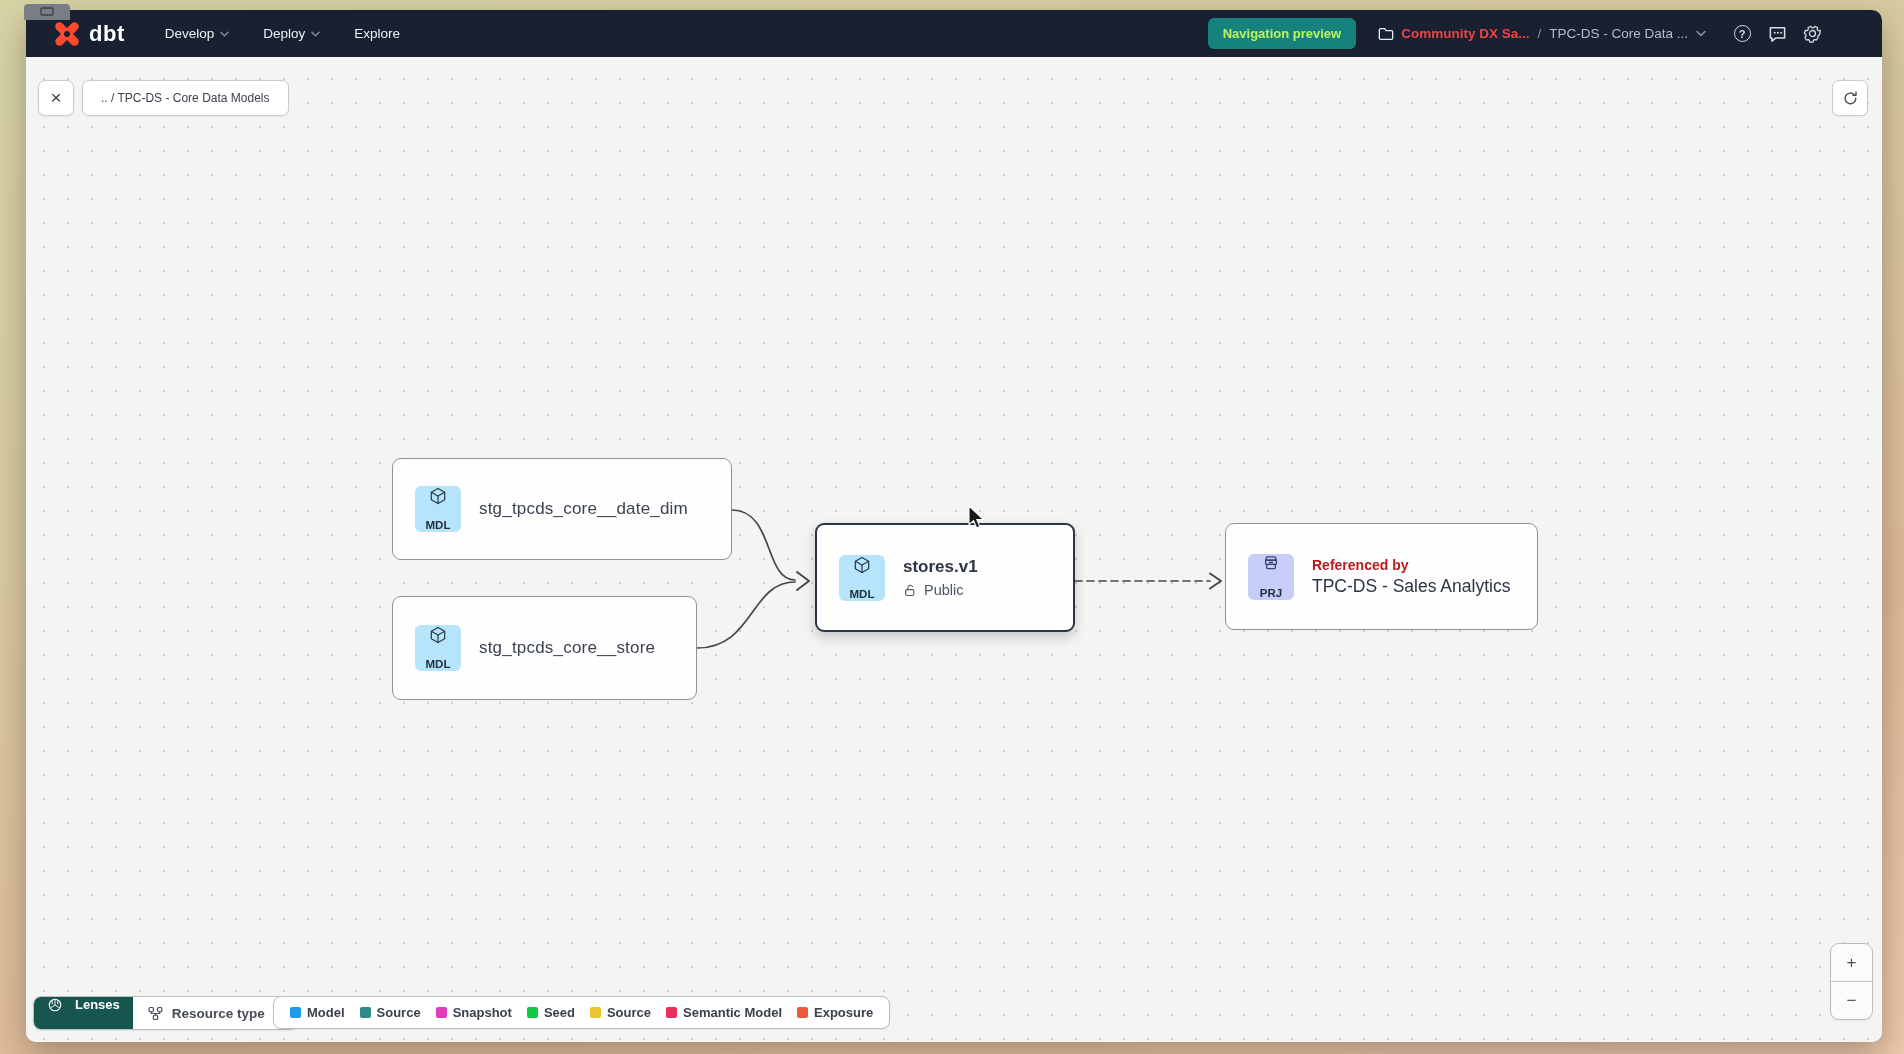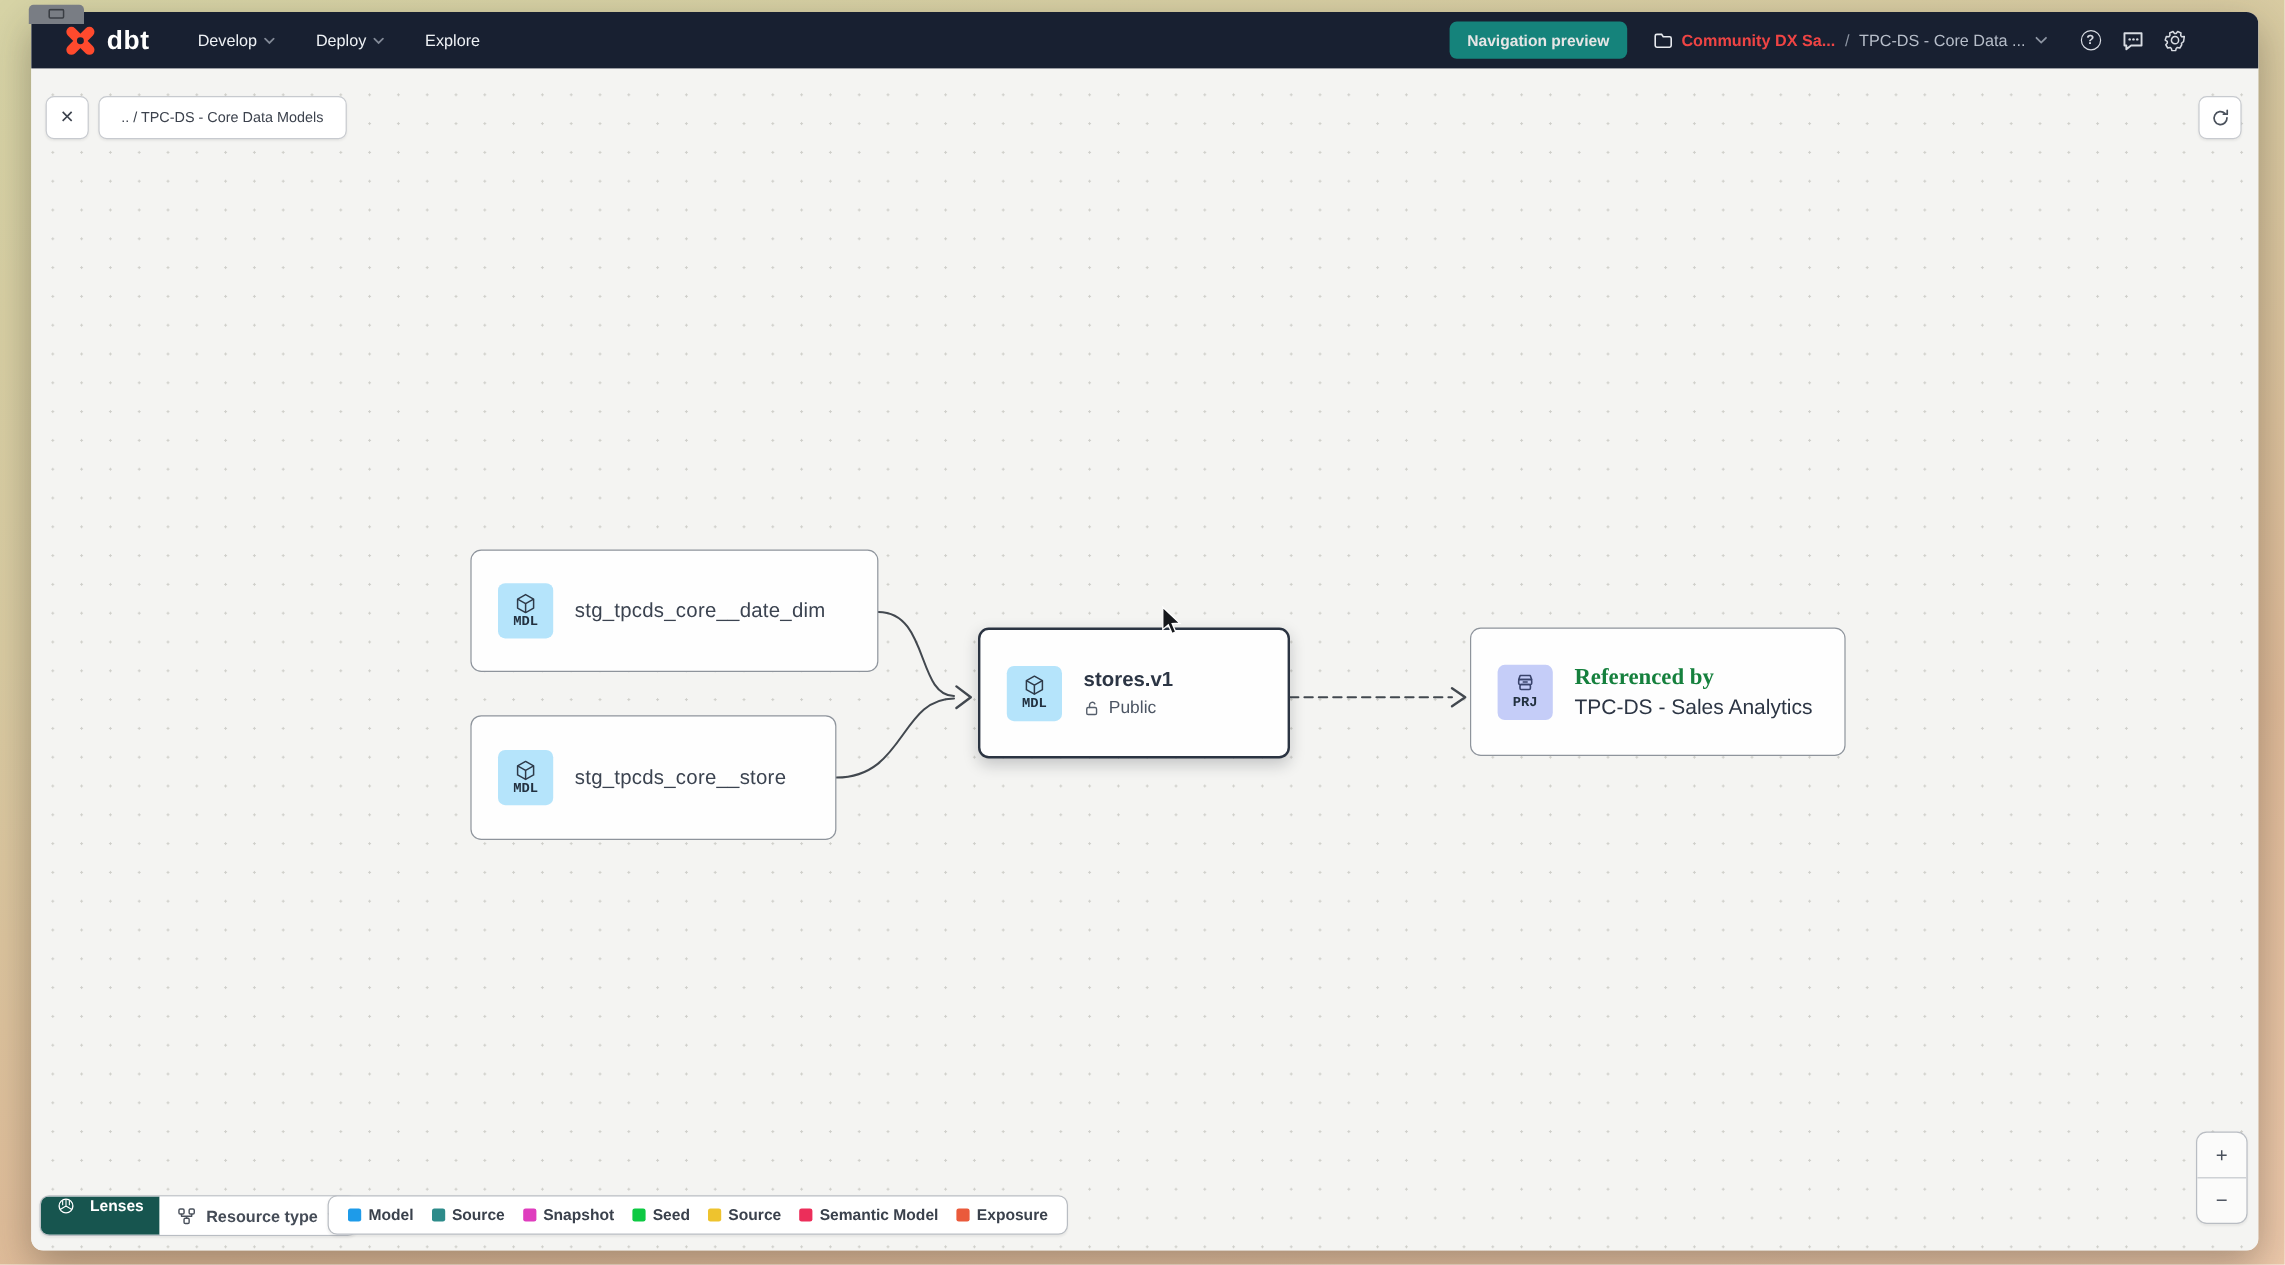--- a/index.html
+++ b/index.html
@@ -22,21 +22,21 @@
   .navbar { position:absolute; left:0; top:0; width:100%; height:47px; background:#182031;
     display:flex; align-items:center; padding:0 60px 0 26px; z-index:40; }
   .logo { display:flex; align-items:center; gap:7px; }
   .logo-mark { width:30px; height:30px; }
   .logo-text { color:#fff; font-size:22px; font-weight:700; letter-spacing:.5px; }
   .nav-menus { display:flex; align-items:center; gap:34px; margin-left:40px; }
   .nav-item { display:flex; align-items:center; gap:6px; color:#eef1f5; font-size:13.5px;
     font-weight:400; cursor:pointer; }
   .nav-item svg { opacity:.7; }
   .nav-right { margin-left:auto; display:flex; align-items:center; gap:16px; }
-  .preview-badge { color:#e5e5e5; font-size:13px; font-weight:700; padding:8px 15px;
+  .preview-badge { color:#bef264; font-size:13px; font-weight:700; padding:8px 15px;
     border-radius:6px; }
   .crumbs { display:flex; align-items:center; gap:8px; margin-left:6px; }
   .crumb-account { color:#ef4444; font-size:13.5px; font-weight:700; display:flex;
     align-items:center; gap:7px; }
   .crumb-sep { color:#8d95a3; font-size:13.5px; }
   .crumb-page { color:#b6bdc9; font-size:13.5px; }
   .nav-icons { display:flex; align-items:center; gap:15px; margin-left:10px; }
   .nav-icon { width:20px; height:20px; display:flex; align-items:center; justify-content:center;
     color:#d7dbe2; cursor:pointer; }
   .help-circle { width:17px; height:17px; border:1.8px solid #d7dbe2; border-radius:50%;
@@ -65,27 +65,27 @@
     box-shadow:0 1px 2px rgba(0,0,0,.06); }
   .search-wrap input { flex:1; border:none; outline:none; font-size:13px; color:#2f3540;
     font-family:"Liberation Sans", sans-serif; background:transparent; }
   .refresh-btn { left:1806px; }
 
   
   .node { position:absolute; background:#fefefe; border:1px solid #8e949c; border-radius:9px;
     display:flex; align-items:center; padding:0 22px; gap:18px; z-index:12; cursor:pointer; }
   .node.selected { border:2px solid #2b3442; box-shadow:0 5px 12px rgba(30,35,45,.22); }
   .badge { width:46px; height:46px; border-radius:6px; display:flex; flex-direction:column;
-    align-items:center; justify-content:center; gap:0; flex:none;font-family:Liberation Mono, monospace; }
+    align-items:center; justify-content:space-between; gap:0; flex:none; }
   .badge-label { font-size:11.5px; font-weight:700; color:#22303f; line-height:1.1; }
   .node-label { font-size:17px; font-weight:500; color:#3b4350; letter-spacing:.2px; }
   .node-title { font-size:17px; font-weight:600; color:#2c3544; }
   .node-sub { display:flex; align-items:center; gap:7px; margin-top:5px; font-size:14.5px;
     color:#4c5563; }
-  .node-kicker { font-size:19px; font-weight:600; color:#15803d;font-family:Liberation Serif, serif; }
+  .node-kicker { font-size:14px; font-weight:600; color:#b91c1c; }
   .node-main { font-size:17.5px; font-weight:500; color:#2c3544; margin-top:3px; }
 
   
   .lenses-group { position:absolute; left:7px; bottom:12px; height:34px; display:flex;
     border:1px solid #b9bdc3; border-radius:8px; overflow:hidden; z-index:30;
     background:#fff; box-shadow:0 1px 2px rgba(0,0,0,.06); }
   .lenses-btn { display:flex; gap:12px; padding:0 13px; color:#fff;
     font-size:13px; font-weight:700; cursor:pointer; }
   .restype-btn { display:flex; align-items:center; gap:8px; padding:0 14px; background:#fff;
     color:#454c57; font-size:13.5px; font-weight:600; cursor:pointer; }

